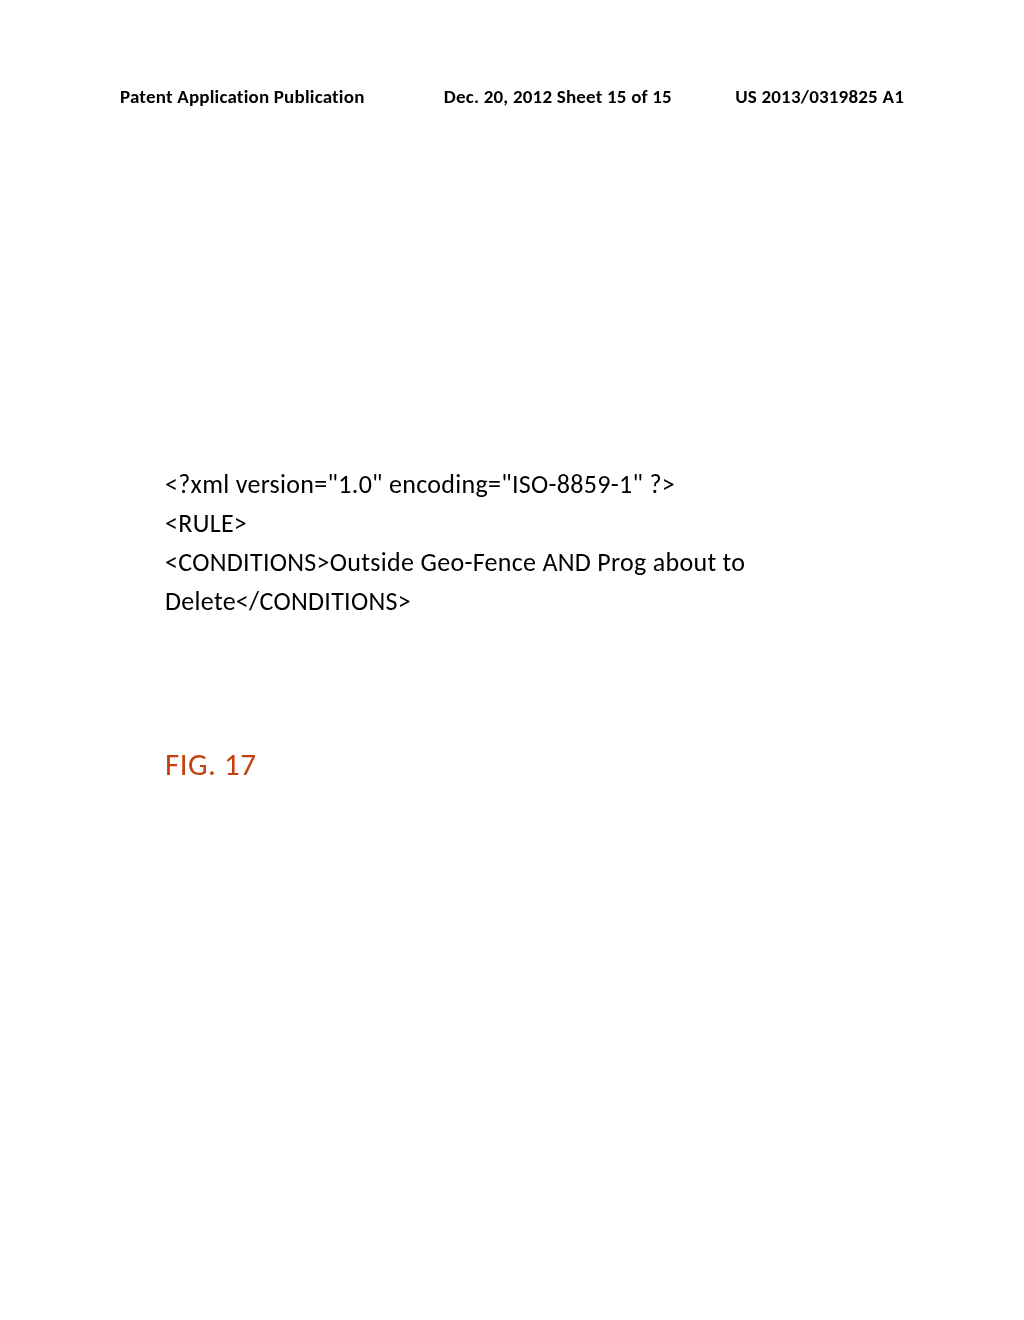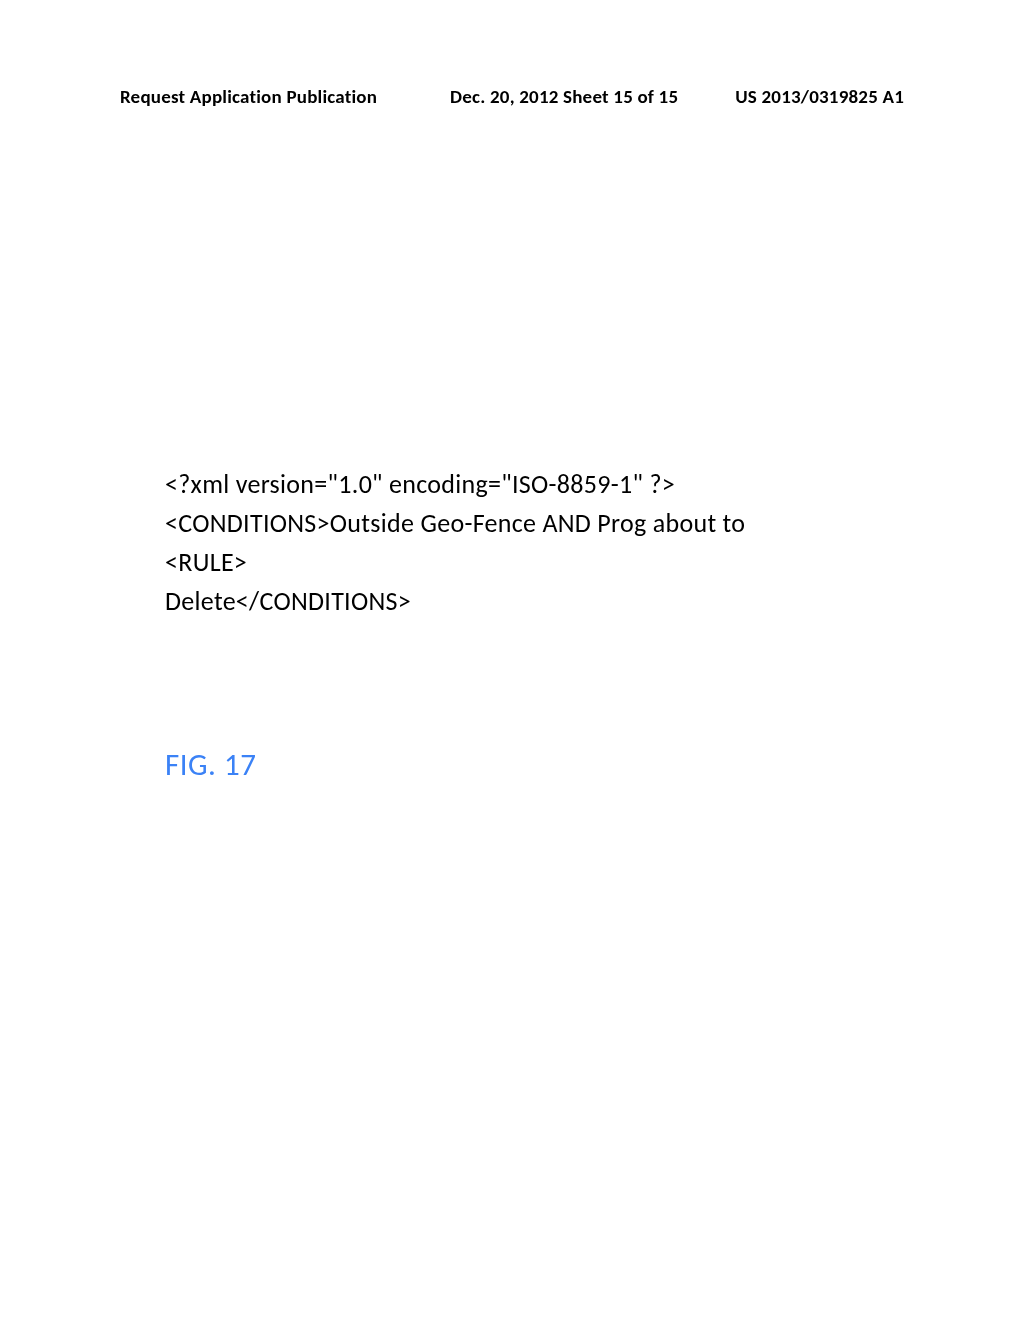--- a/index.html
+++ b/index.html
@@ -45,33 +45,33 @@
       color: #000;
       line-height: 1.5;
       letter-spacing: 0.3px;
     }
     .figure-label {
       position: absolute;
       top: 745px;
       left: 165px;
       font-size: 31px;
       font-weight: 500;
-      color: #3b82f6;
+      color: #c2410c;
       letter-spacing: 0.5px;
     }
   </style>
 </head>
 <body>
 
 <div class="header">
-  <span class="header-left">Request Application Publication</span>
+  <span class="header-left">Patent Application Publication</span>
   <span class="header-center">Dec. 20, 2012  Sheet 15 of 15</span>
   <span class="header-right">US 2013/0319825 A1</span>
 </div>
 
 <div class="content-block">
   <div>&lt;?xml version="1.0" encoding="ISO-8859-1" ?&gt;</div>
+  <div>&lt;RULE&gt;</div>
   <div>&lt;CONDITIONS&gt;Outside Geo-Fence AND Prog about to</div>
-  <div>&lt;RULE&gt;</div>
   <div>Delete&lt;/CONDITIONS&gt;</div>
 </div>
 
 <div class="figure-label">FIG. 17</div>
 
 </body></html>

